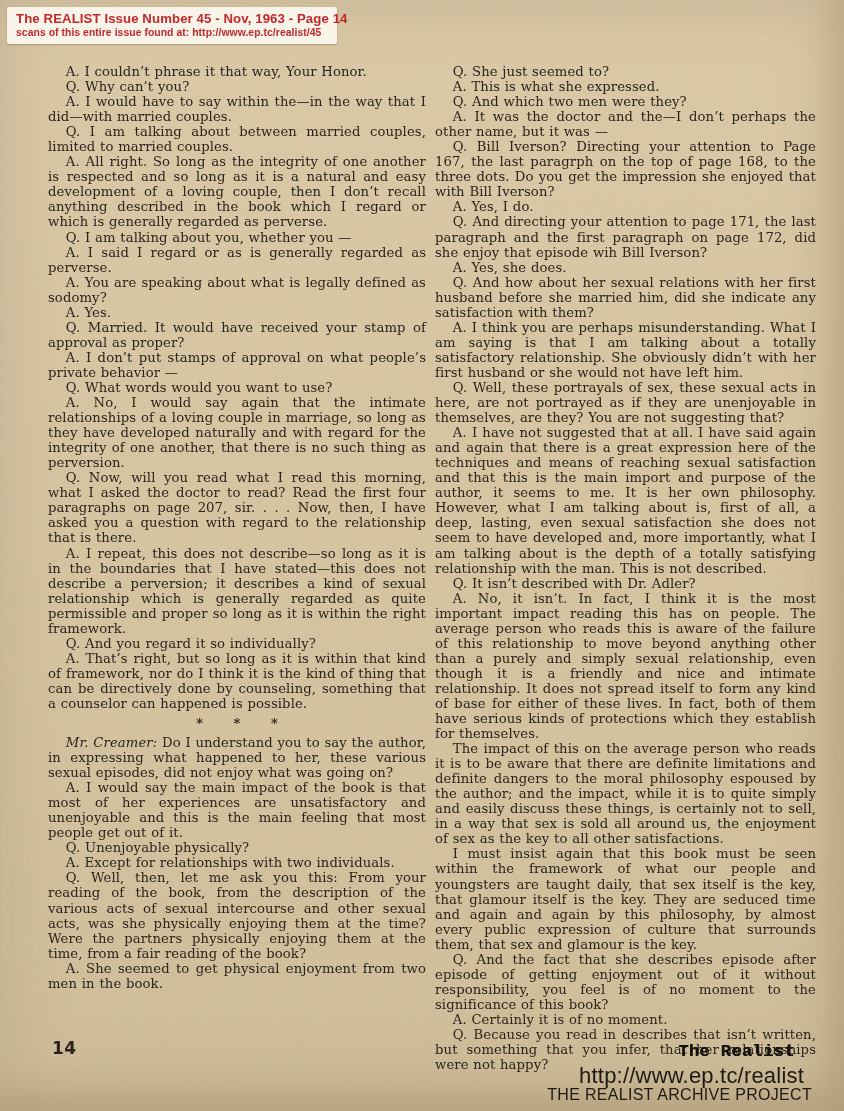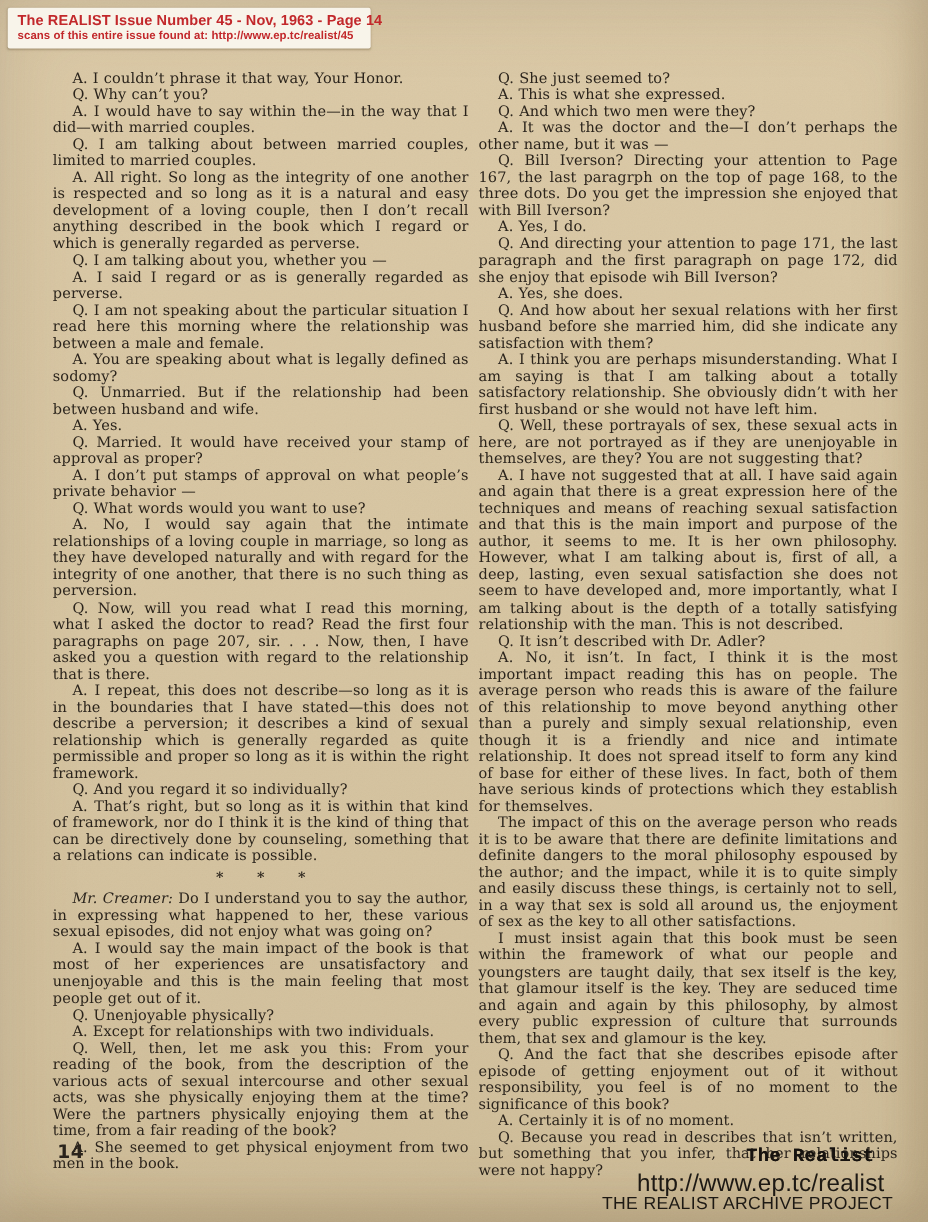--- a/index.html
+++ b/index.html
@@ -100,32 +100,30 @@
 
   <div class="content">
     <div class="col left">
         <p class="para">A. I couldn’t phrase it that way, Your Honor.</p>
         <p class="para">Q. Why can’t you?</p>
         <p class="para">A. I would have to say within the—in the way that I did—with married couples.</p>
         <p class="para">Q. I am talking about between married couples, limited to married couples.</p>
         <p class="para">A. All right. So long as the integrity of one another is respected and so long as it is a natural and easy development of a loving couple, then I don’t recall anything described in the book which I regard or which is generally regarded as perverse.</p>
         <p class="para">Q. I am talking about you, whether you —</p>
         <p class="para">A. I said I regard or as is generally regarded as perverse.</p>
-        <p class="para">Q. I am not speaking about the particular situation I read here this morning where the relationship was between a male and female.</p>
         <p class="para">A. You are speaking about what is legally defined as sodomy?</p>
-        <p class="para">Q. Unmarried. But if the relationship had been between husband and wife.</p>
         <p class="para">A. Yes.</p>
         <p class="para">Q. Married. It would have received your stamp of approval as proper?</p>
         <p class="para">A. I don’t put stamps of approval on what people’s private behavior —</p>
         <p class="para">Q. What words would you want to use?</p>
         <p class="para">A. No, I would say again that the intimate relationships of a loving couple in marriage, so long as they have developed naturally and with regard for the integrity of one another, that there is no such thing as perversion.</p>
         <p class="para">Q. Now, will you read what I read this morning, what I asked the doctor to read? Read the first four paragraphs on page 207, sir. . . . Now, then, I have asked you a question with regard to the relationship that is there.</p>
         <p class="para">A. I repeat, this does not describe—so long as it is in the boundaries that I have stated—this does not describe a perversion; it describes a kind of sexual relationship which is generally regarded as quite permissible and proper so long as it is within the right framework.</p>
         <p class="para">Q. And you regard it so individually?</p>
-        <p class="para">A. That’s right, but so long as it is within that kind of framework, nor do I think it is the kind of thing that can be directively done by counseling, something that a relations can indicate is possible.</p>
+        <p class="para">A. That’s right, but so long as it is within that kind of framework, nor do I think it is the kind of thing that can be directively done by counseling, something that a counselor can happened is possible.</p>
         <p class="separator">* * *</p>
         <p class="para"><i>Mr. Creamer:</i> Do I understand you to say the author, in expressing what happened to her, these various sexual episodes, did not enjoy what was going on?</p>
         <p class="para">A. I would say the main impact of the book is that most of her experiences are unsatisfactory and unenjoyable and this is the main feeling that most people get out of it.</p>
         <p class="para">Q. Unenjoyable physically?</p>
         <p class="para">A. Except for relationships with two individuals.</p>
         <p class="para">Q. Well, then, let me ask you this: From your reading of the book, from the description of the various acts of sexual intercourse and other sexual acts, was she physically enjoying them at the time? Were the partners physically enjoying them at the time, from a fair reading of the book?</p>
         <p class="para">A. She seemed to get physical enjoyment from two men in the book.</p>
       </div>
     <div class="col right">
         <p class="para">Q. She just seemed to?</p>

